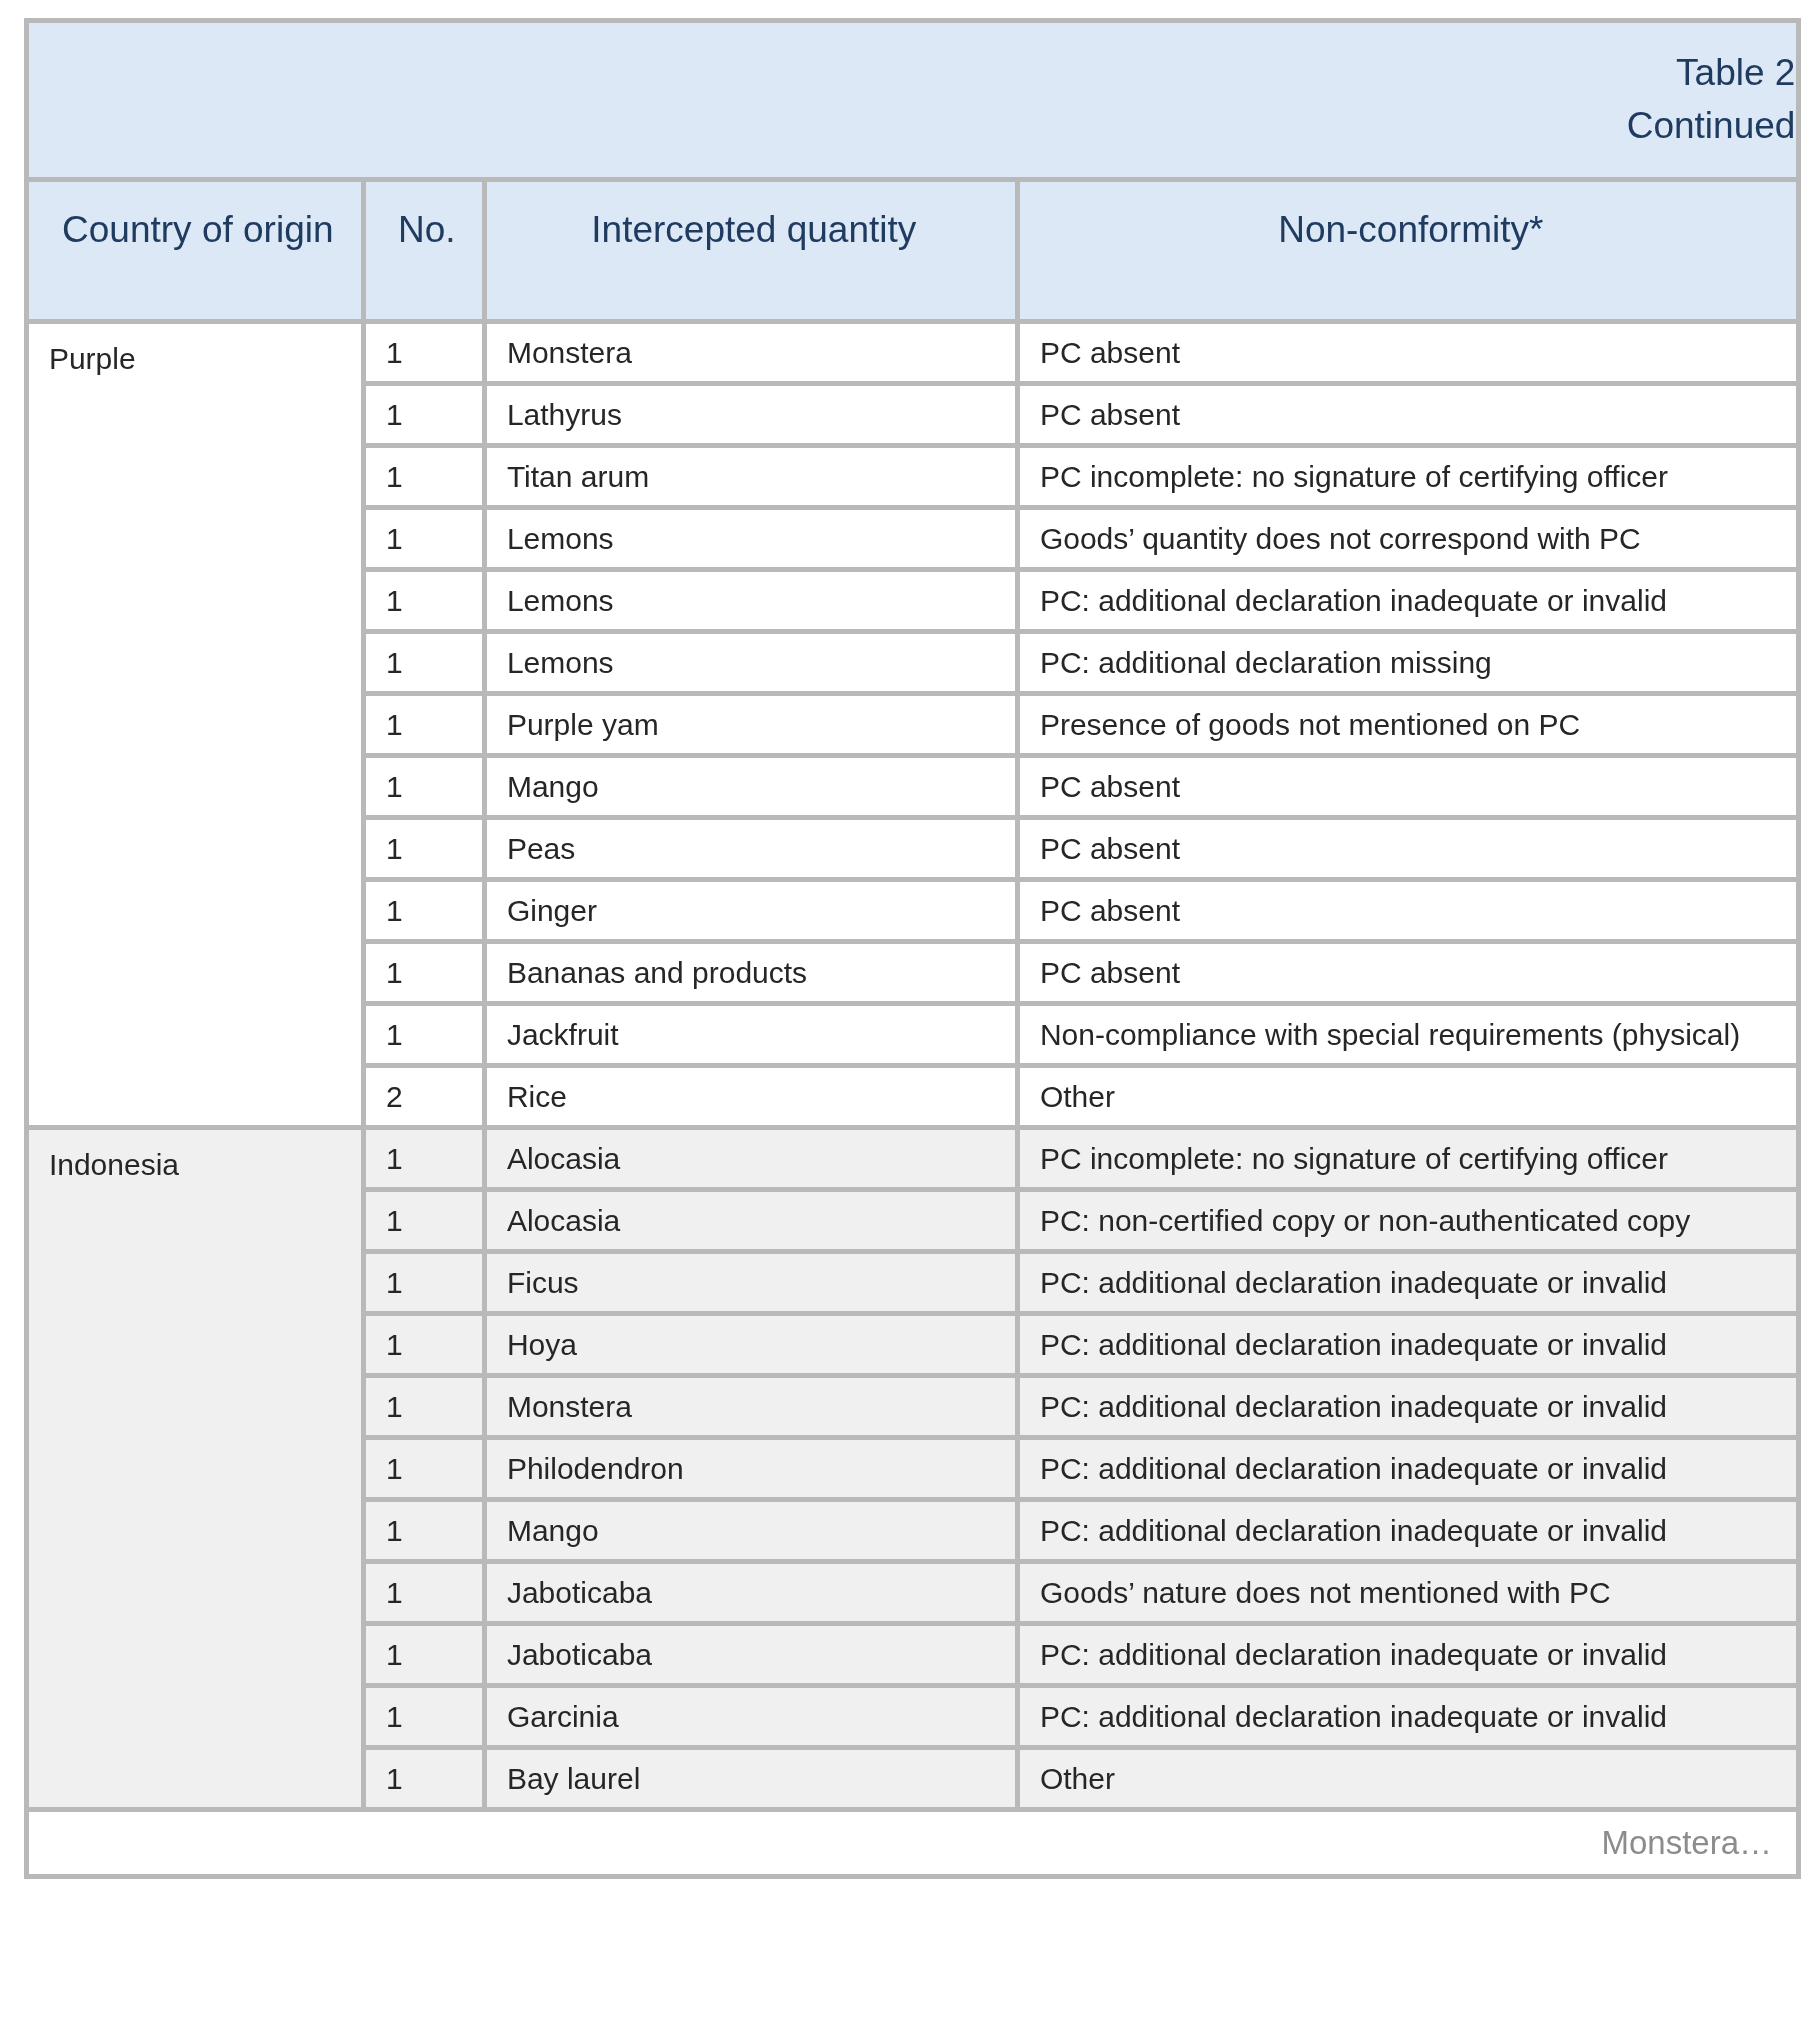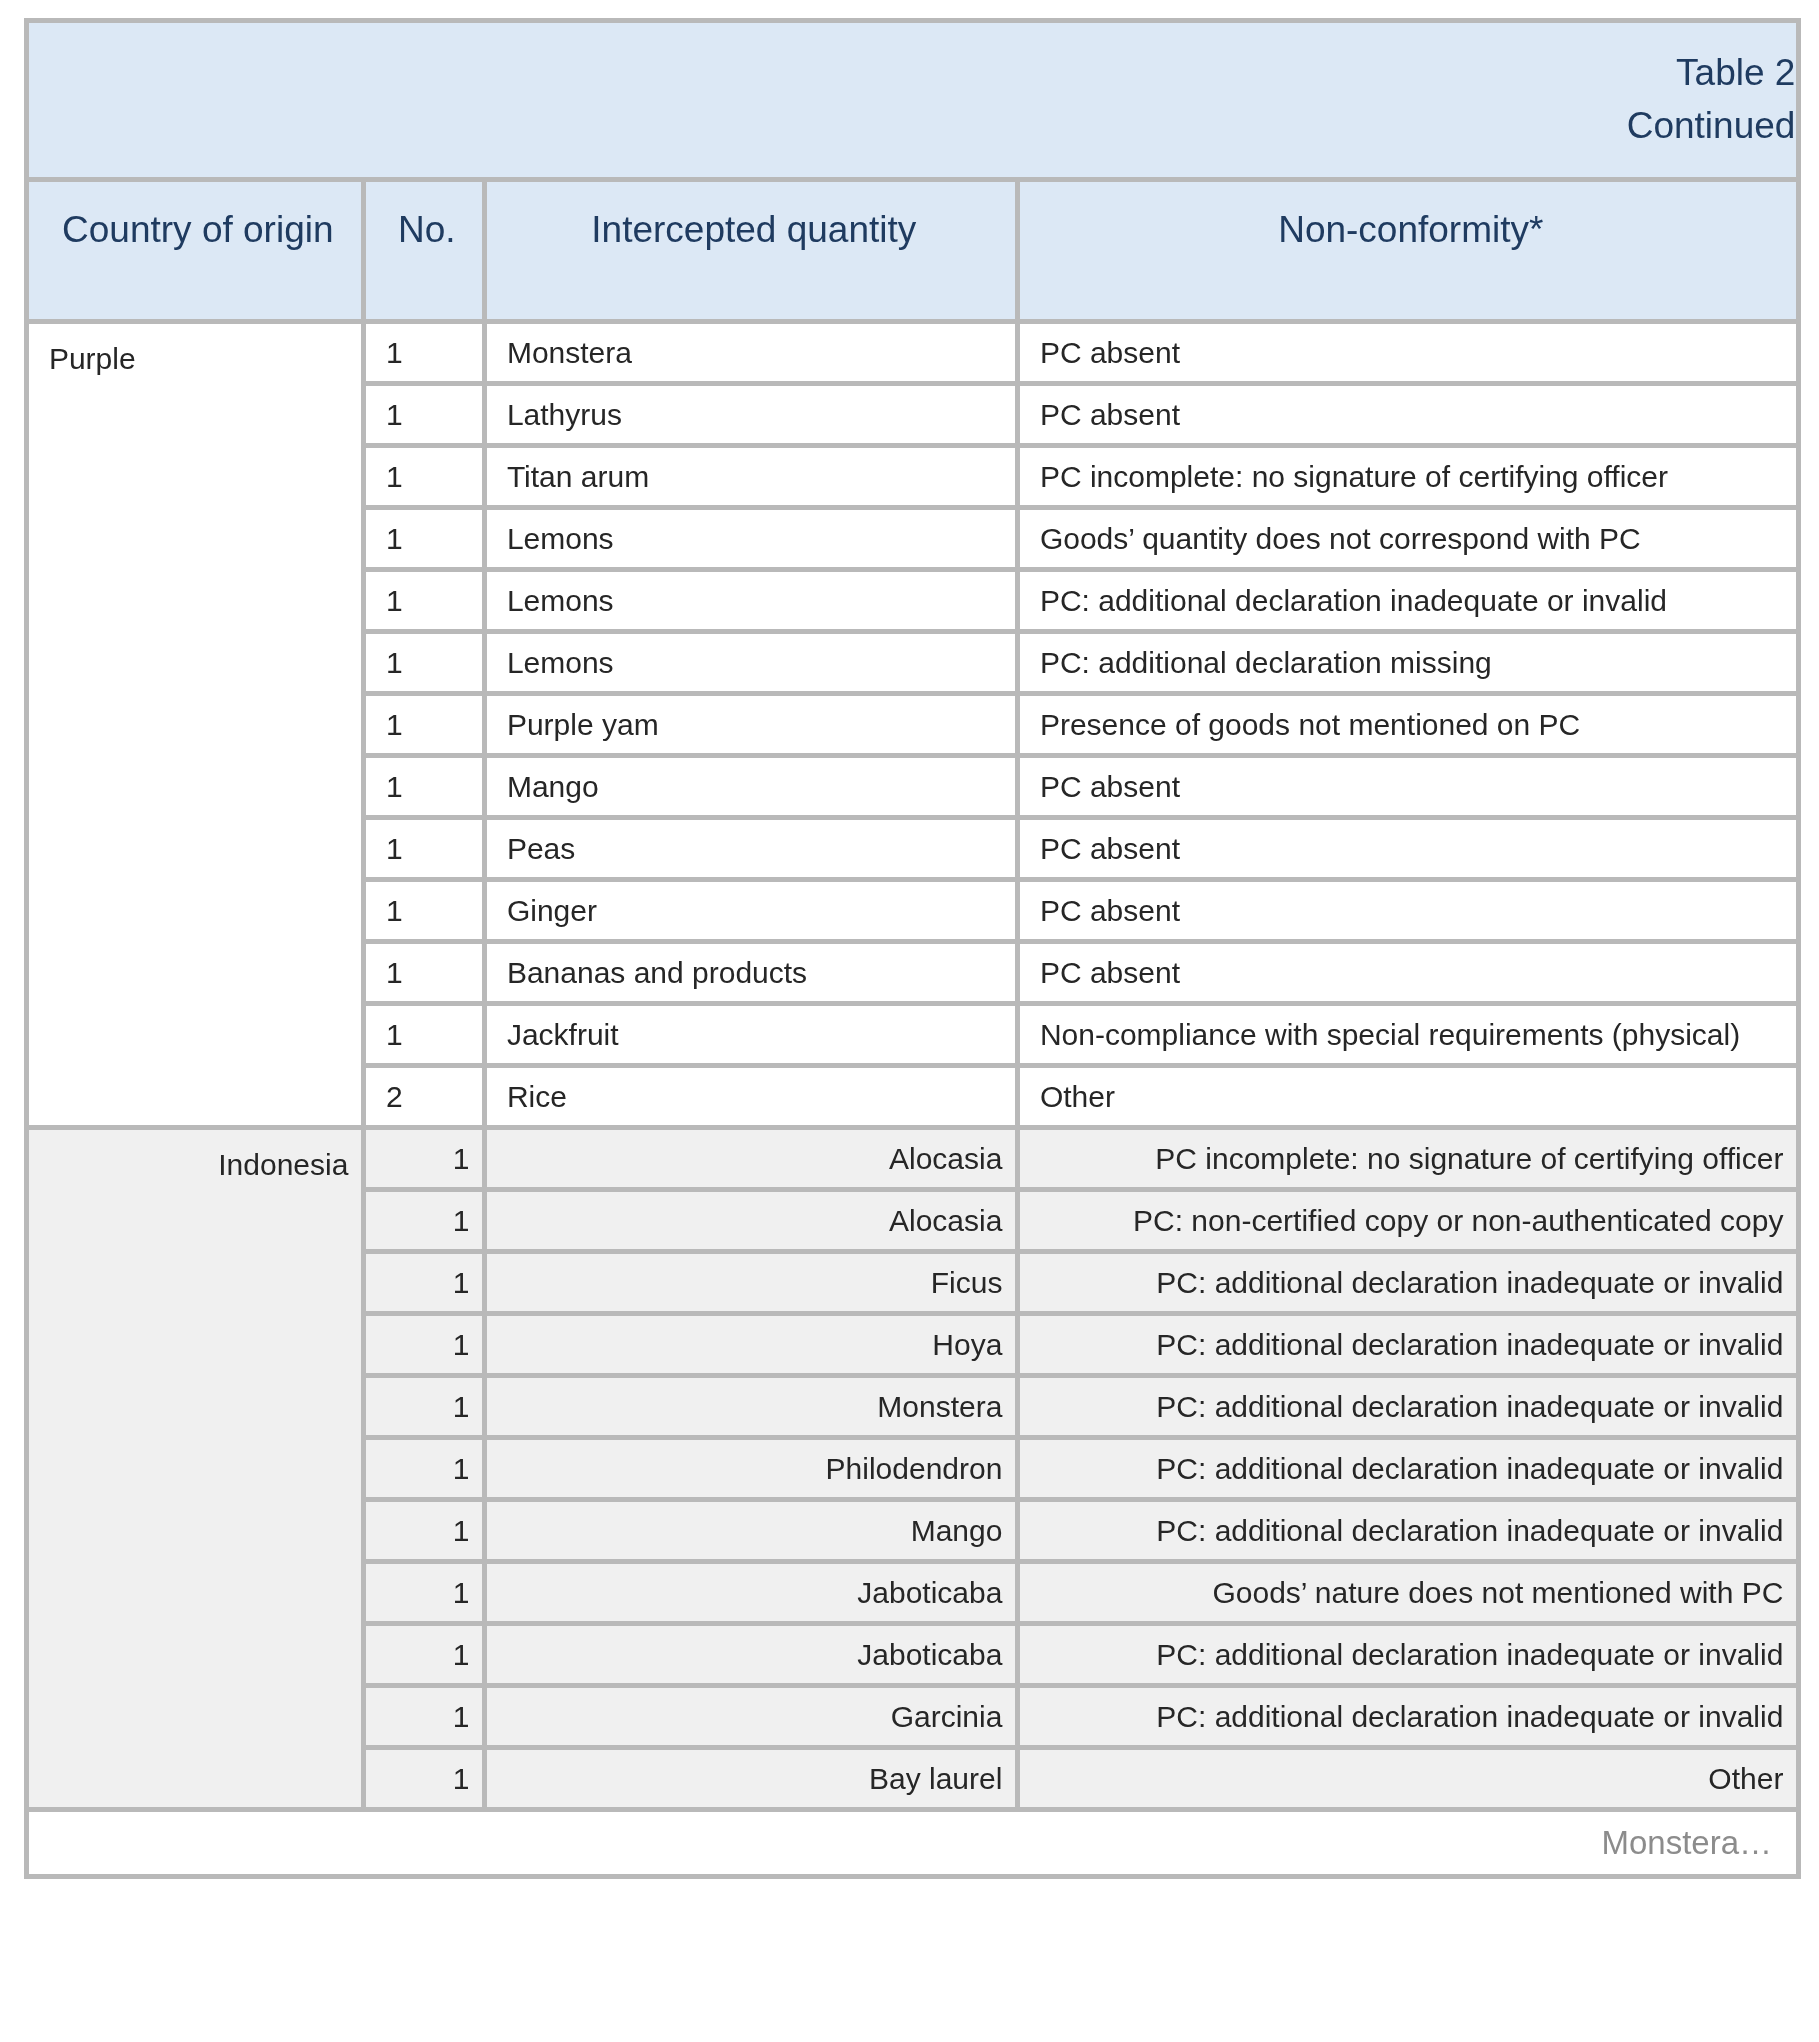--- a/index.html
+++ b/index.html
@@ -61,21 +61,21 @@
   }
   .no-cell,.product-cell,.nonconformity-cell{
     vertical-align:middle;
     padding:0 13px 0 19.5px;
     white-space:nowrap;
   }
   .country-cell{
     vertical-align:top;
     padding:18px 13px 0 19.5px;
   }
-  tr.group-alt td{background:var(--stripe-bg);text-align:right;}
+  tr.group-alt td{background:var(--stripe-bg);}
   
   .footer-cell{
     background:#ffffff;
     height:67px;
     text-align:right;
     vertical-align:middle;
     padding:0 24.4px 0 0;
     color:var(--footer-text);
     font-size:33px;
   }

